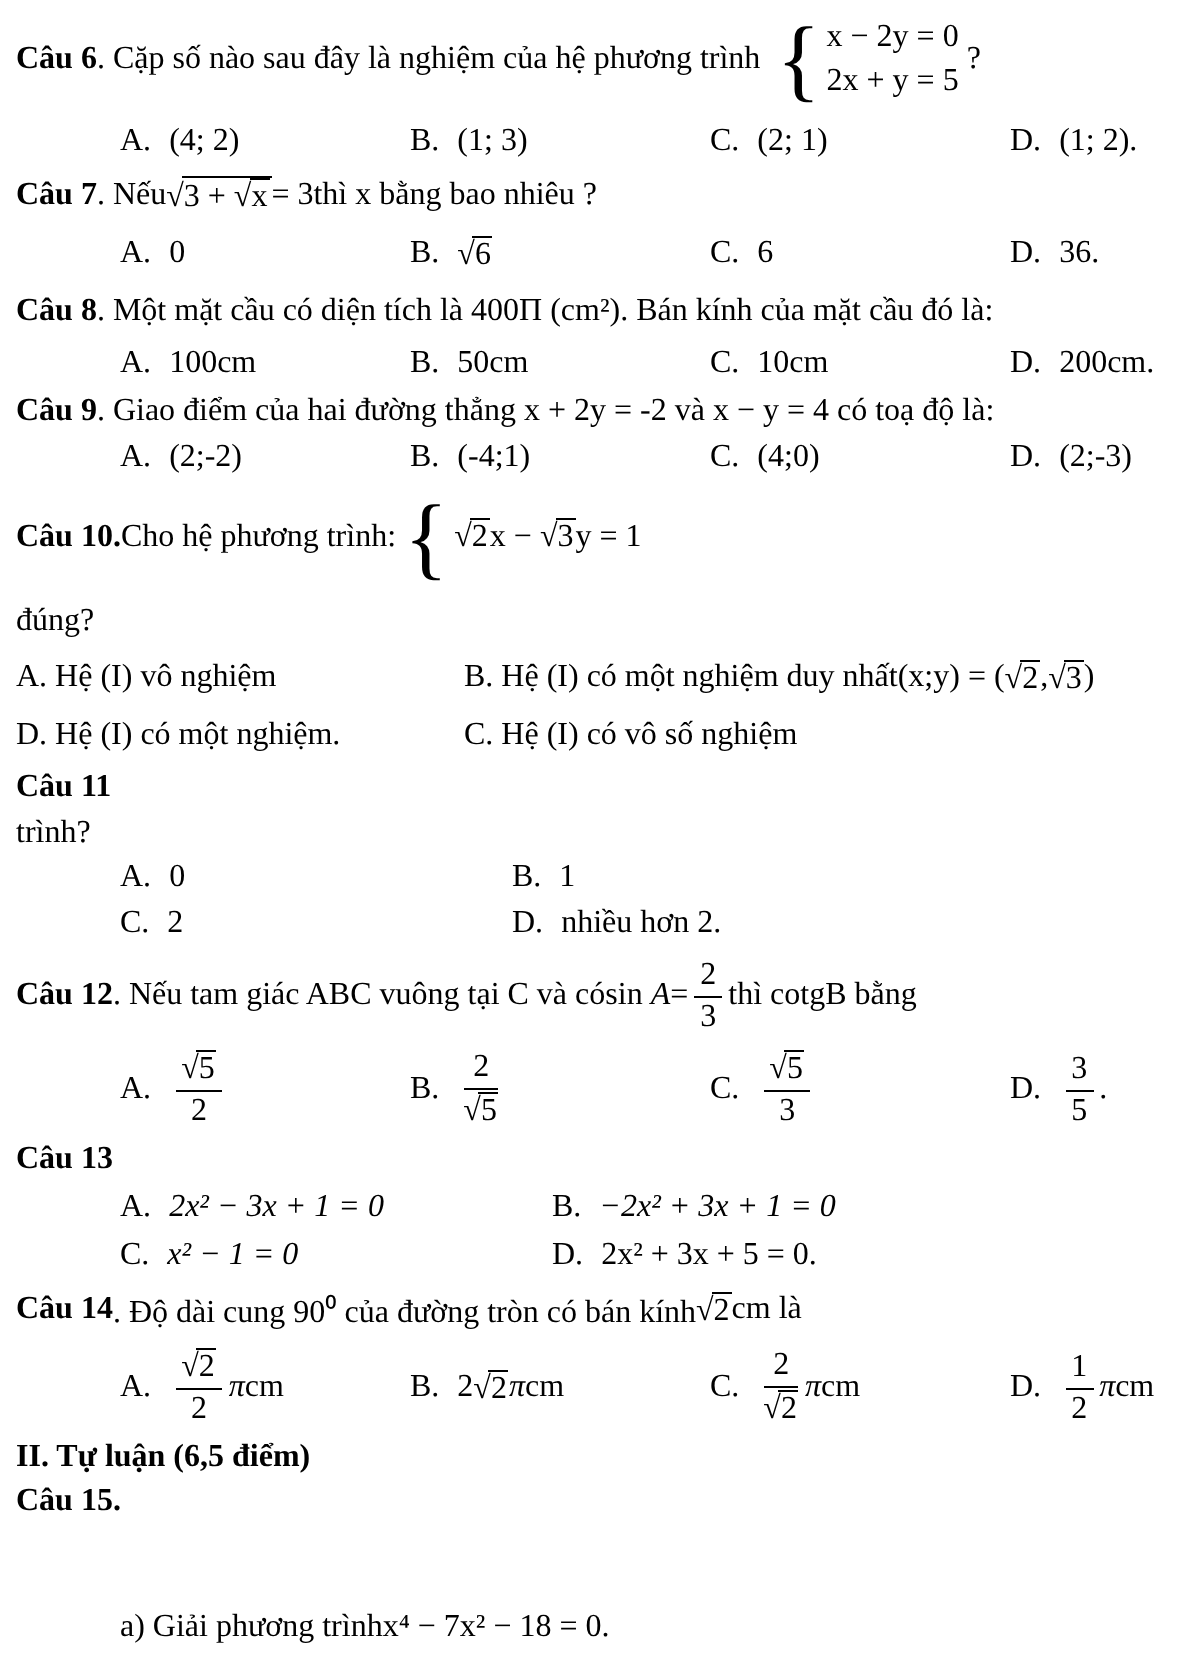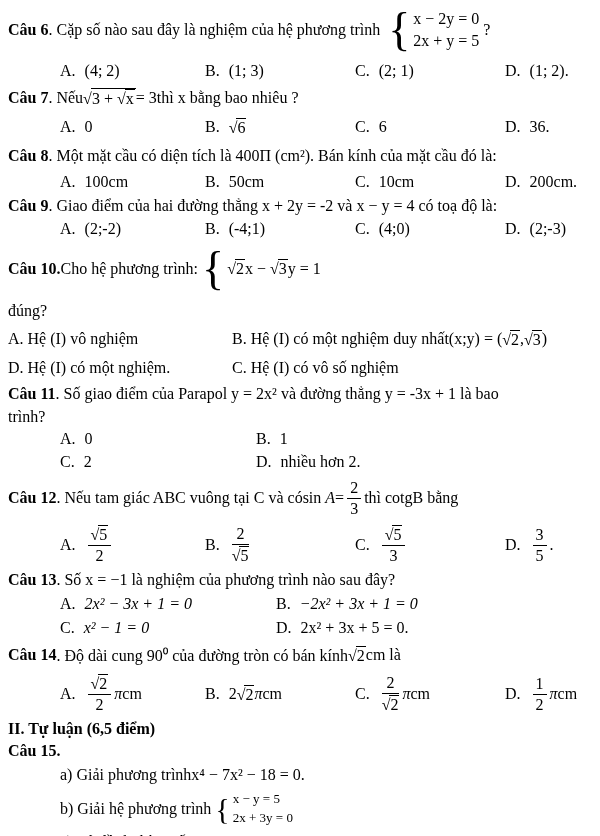--- a/index.html
+++ b/index.html
@@ -27,21 +27,21 @@
   
   .sys { display:inline-flex; align-items:center; margin:0 4px; }
   .sys .brace { line-height:1; font-weight:400; margin-right:3px; }
   .sys .brace::before { content:"{"; }
   .sys.big .brace { font-size:46px; }
   .sys.small .brace { font-size:30px; }
   .sys .eqs { display:inline-block; }
   .sys.big .eqs div { line-height:1.4; }
   .sys.small .eqs { font-size:13px; }
   .sys.small .eqs div { line-height:1.45; }
-  .ind { margin-left:52px; }
+  .ind { margin-left:52px;margin-top:39px; }
 </style>
 </head>
 <body>
 
 <div class="page">
 
   <div class="blk">
     <div class="row" style="min-height:56px">
       <span class="b">Câu 6</span><span>. Cặp số nào sau đây là nghiệm của hệ phương trình</span>&nbsp;
       <span class="sys big">
@@ -178,21 +178,20 @@
     </div>
     <div class="optsq10" style="min-height:28px">
       <span class="cell">D.  Hệ (I) có một nghiệm.</span>
       <span class="cell">C.  Hệ (I) có vô số nghiệm</span>
     </div>
   </div>
 
   <div class="blk">
     <div class="row" style="min-height:24px">
       <span class="b">Câu 11</span>
-        <span>. Số giao điểm của Parapol y = 2x² và đường thẳng y = -3x + 1 là bao</span>
     </div>
     <div class="row" style="min-height:22px">
       <span>trình?</span>
     </div>
     <div class="opts2" style="min-height:22px">
       <span class="cell">
           <span class="k">A.</span>
           <span>0</span>
         </span>
       <span class="cell">
@@ -251,21 +250,20 @@
             <span class="den">5</span>
           </span>
           <span>.</span>
         </span>
     </div>
   </div>
 
   <div class="blk">
     <div class="row" style="min-height:24px">
       <span class="b">Câu 13</span>
-        <span>. Số x = −1 là nghiệm của phương trình nào sau đây?</span>
     </div>
     <div class="opts2w" style="min-height:24px">
       <span class="cell">
           <span class="k">A.</span>
           <span class="it">2x² − 3x + 1 = 0</span>
         </span>
       <span class="cell">
           <span class="k">B.</span>
           <span class="it">−2x² + 3x + 1 = 0</span>
         </span>

